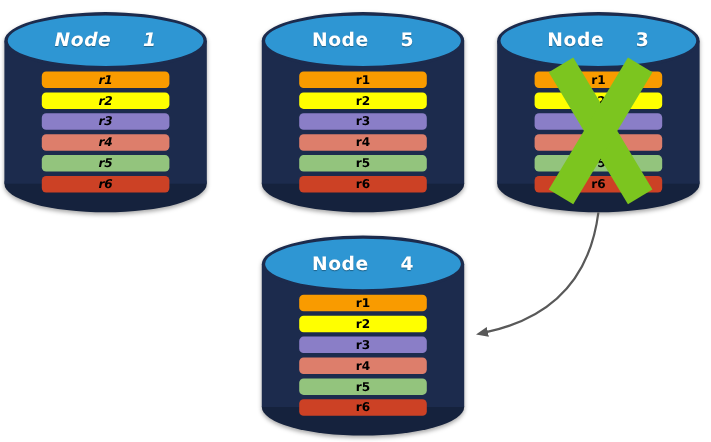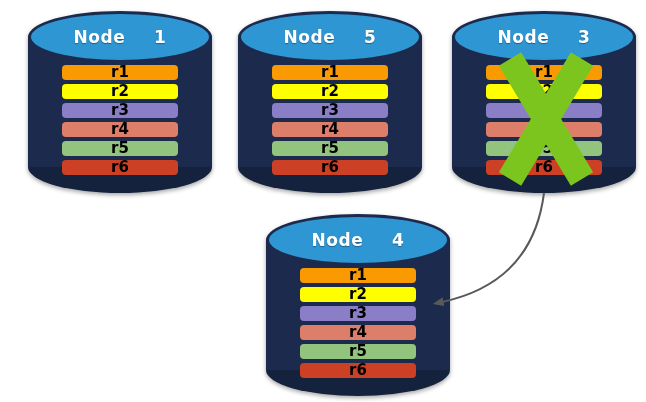--- a/index.html
+++ b/index.html
@@ -42,21 +42,21 @@
   .rows{
     position:absolute;top:54px;left:50%;transform:translateX(-50%);
     width:116px;
     display:flex;flex-direction:column;gap:4px;
     z-index:3;
   }
   .row{
     height:15px;line-height:15px;
     border-radius:4px;
     text-align:center;
-    font-size:15px;font-weight:bold;color:#000000;
+    font-size:11px;font-weight:bold;color:#000000;
   }
   .cross{
     position:absolute;left:44px;top:41px;width:100px;height:134px;
     z-index:4;overflow:visible;
   }
   .cross line{
     stroke:var(--cross,#7CC51F);
     stroke-width:26;
     stroke-linecap:butt;
   }
@@ -65,21 +65,21 @@
     pointer-events:none;z-index:5;
   }
   .arrow-path{fill:none;stroke:var(--arrow,#595959);stroke-width:2;}
   .arrow-head{fill:var(--arrow,#595959);}
 </style>
 </head>
 <body>
 
 <div class="canvas">
 
-  <div class="node" style="left:28px;top:11px;">
+  <div class="node" style="left:4px;top:11px;font-style:italic;">
     <div class="cyl-bottom"></div>
     <div class="cyl-body"></div>
     <div class="cyl-top">
       <span class="node-label">Node  1</span>
     </div>
     <div class="rows">
       <div class="row" style="background: rgb(249, 155, 0);">r1</div>
       <div class="row" style="background: rgb(255, 255, 0);">r2</div>
       <div class="row" style="background: rgb(138, 126, 199);">r3</div>
       <div class="row" style="background: rgb(221, 126, 107);">r4</div>
@@ -117,21 +117,21 @@
       <div class="row" style="background: rgb(221, 126, 107);">r4</div>
       <div class="row" style="background: rgb(147, 196, 125);">r5</div>
       <div class="row" style="background: rgb(204, 65, 37);">r6</div>
     </div>
     <svg class="cross" viewBox="0 0 100 134" aria-hidden="true">
       <line x1="14" y1="7" x2="86" y2="127"></line>
       <line x1="86" y1="7" x2="14" y2="127"></line>
     </svg>
   </div>
 
-  <div class="node" style="left:238px;top:214px;margin-left:28px;">
+  <div class="node" style="left:238px;top:214px;">
     <div class="cyl-bottom"></div>
     <div class="cyl-body"></div>
     <div class="cyl-top">
       <span class="node-label">Node  4</span>
     </div>
     <div class="rows">
       <div class="row" style="background: rgb(249, 155, 0);">r1</div>
       <div class="row" style="background: rgb(255, 255, 0);">r2</div>
       <div class="row" style="background: rgb(138, 126, 199);">r3</div>
       <div class="row" style="background: rgb(221, 126, 107);">r4</div>

